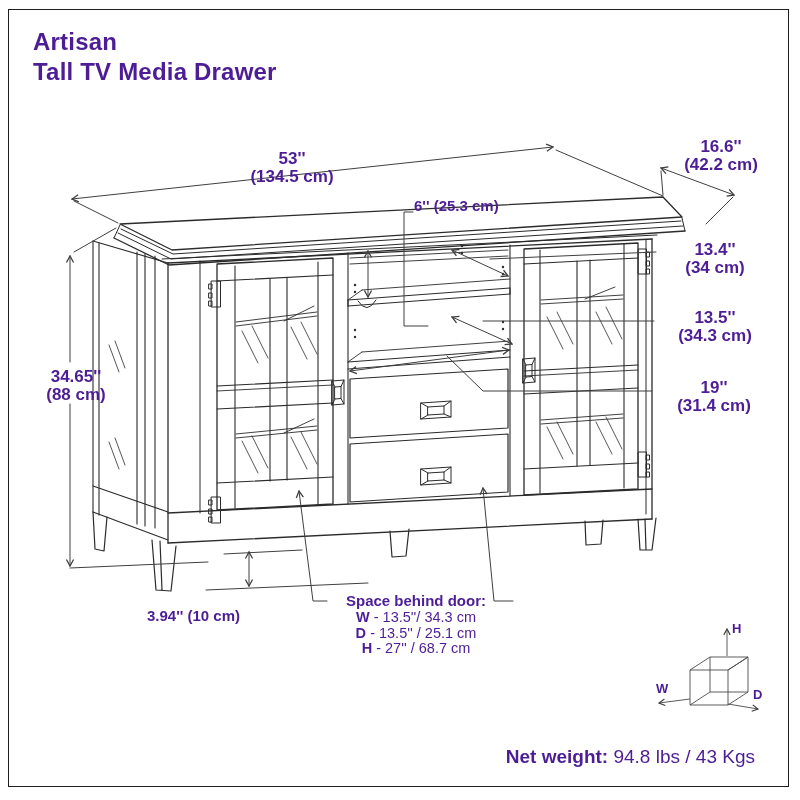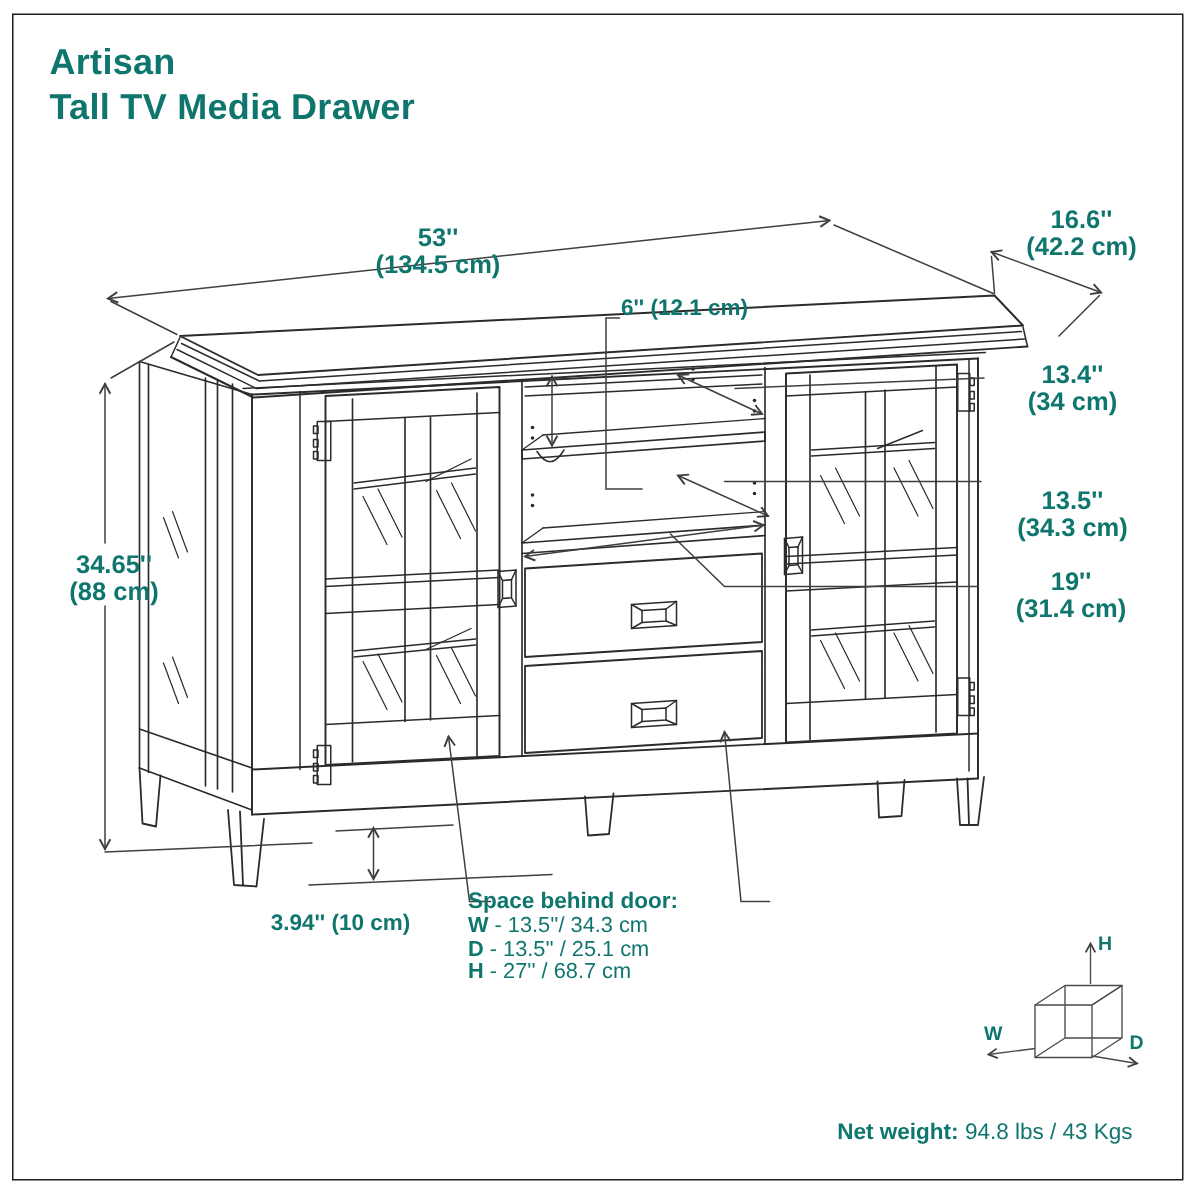--- a/index.html
+++ b/index.html
@@ -1,29 +1,29 @@
 <!DOCTYPE html>
 <html><head>
 <meta charset="utf-8">
 <style>
   html,body{margin:0;padding:0;background:#fff;}
   #page{position:relative;width:800px;height:800px;background:#ffffff;
-        font-family:"Liberation Sans", sans-serif;color:#0f766e;overflow:hidden;}
+        font-family:"Liberation Sans", sans-serif;color:#4c1d95;overflow:hidden;}
   #frame{position:absolute;left:8px;top:9px;width:781px;height:778px;
          border:1.6px solid #1e1e1e;box-sizing:border-box;}
   #diagram-svg{position:absolute;left:0;top:0;}
   .title{position:absolute;left:33px;top:27px;font-size:24px;font-weight:bold;
          line-height:30px;letter-spacing:.2px;}
   .dim{position:absolute;width:120px;text-align:center;font-size:17px;
        font-weight:bold;line-height:17.5px;}
   .dim-single{position:absolute;font-size:15px;font-weight:bold;white-space:nowrap;}
   .spec{position:absolute;font-size:14.5px;line-height:15.3px;white-space:nowrap;}
   .spec .h{font-weight:bold;font-size:15px;margin-bottom:2px;}
   .spec b{font-weight:bold;}
-  .netweight{position:absolute;right:45px;top:746px;font-size:15px;white-space:nowrap;}
+  .netweight{position:absolute;right:45px;top:746px;font-size:19px;white-space:nowrap;}
   .netweight b{font-weight:bold;}
   .axis-lbl{position:absolute;font-size:13px;font-weight:bold;}
 </style>
 </head>
 <body>
 
 <div id="page">
 
   <div id="frame"></div>
 
@@ -274,45 +274,45 @@
   <div class="dim" style="left:232px;top:150px;">
     <div>53''</div>
     <div>(134.5 cm)</div>
   </div>
 
   <div class="dim" style="left:661px;top:138px;">
     <div>16.6''</div>
     <div>(42.2 cm)</div>
   </div>
 
-  <div class="dim-single" style="left:414px;top:197px;">6'' (12.1 cm)</div>
+  <div class="dim-single" style="left:414px;top:197px;">6'' (25.3 cm)</div>
 
   <div class="dim" style="left:655px;top:241px;">
     <div>13.4''</div>
     <div>(34 cm)</div>
   </div>
 
-  <div class="dim" style="left:655px;top:325px;">
+  <div class="dim" style="left:655px;top:309px;">
     <div>13.5''</div>
     <div>(34.3 cm)</div>
   </div>
 
   <div class="dim" style="left:654px;top:379px;">
     <div>19''</div>
     <div>(31.4 cm)</div>
   </div>
 
   <div class="dim" style="left:16px;top:368px;">
     <div>34.65''</div>
     <div>(88 cm)</div>
   </div>
 
-  <div class="dim-single" style="left:147px;top:607px;width:160px;text-align:center;">3.94'' (10 cm)</div>
-
-  <div class="spec" style="left:312px;top:593px;">
+  <div class="dim-single" style="left:147px;top:607px;width:160px;text-align:left;">3.94'' (10 cm)</div>
+
+  <div class="spec" style="left:346px;top:593px;text-align:center;">
     <div class="h">Space behind door:</div>
     <div><b>W</b> <span>- 13.5''/ 34.3 cm</span></div>
     <div><b>D</b> <span>- 13.5'' / 25.1 cm</span></div>
     <div><b>H</b> <span>- 27'' / 68.7 cm</span></div>
   </div>
 
 
   <div class="axis-lbl" style="left:732px;top:621px;">H</div>
   <div class="axis-lbl" style="left:656px;top:681px;">W</div>
   <div class="axis-lbl" style="left:753px;top:687px;">D</div>

